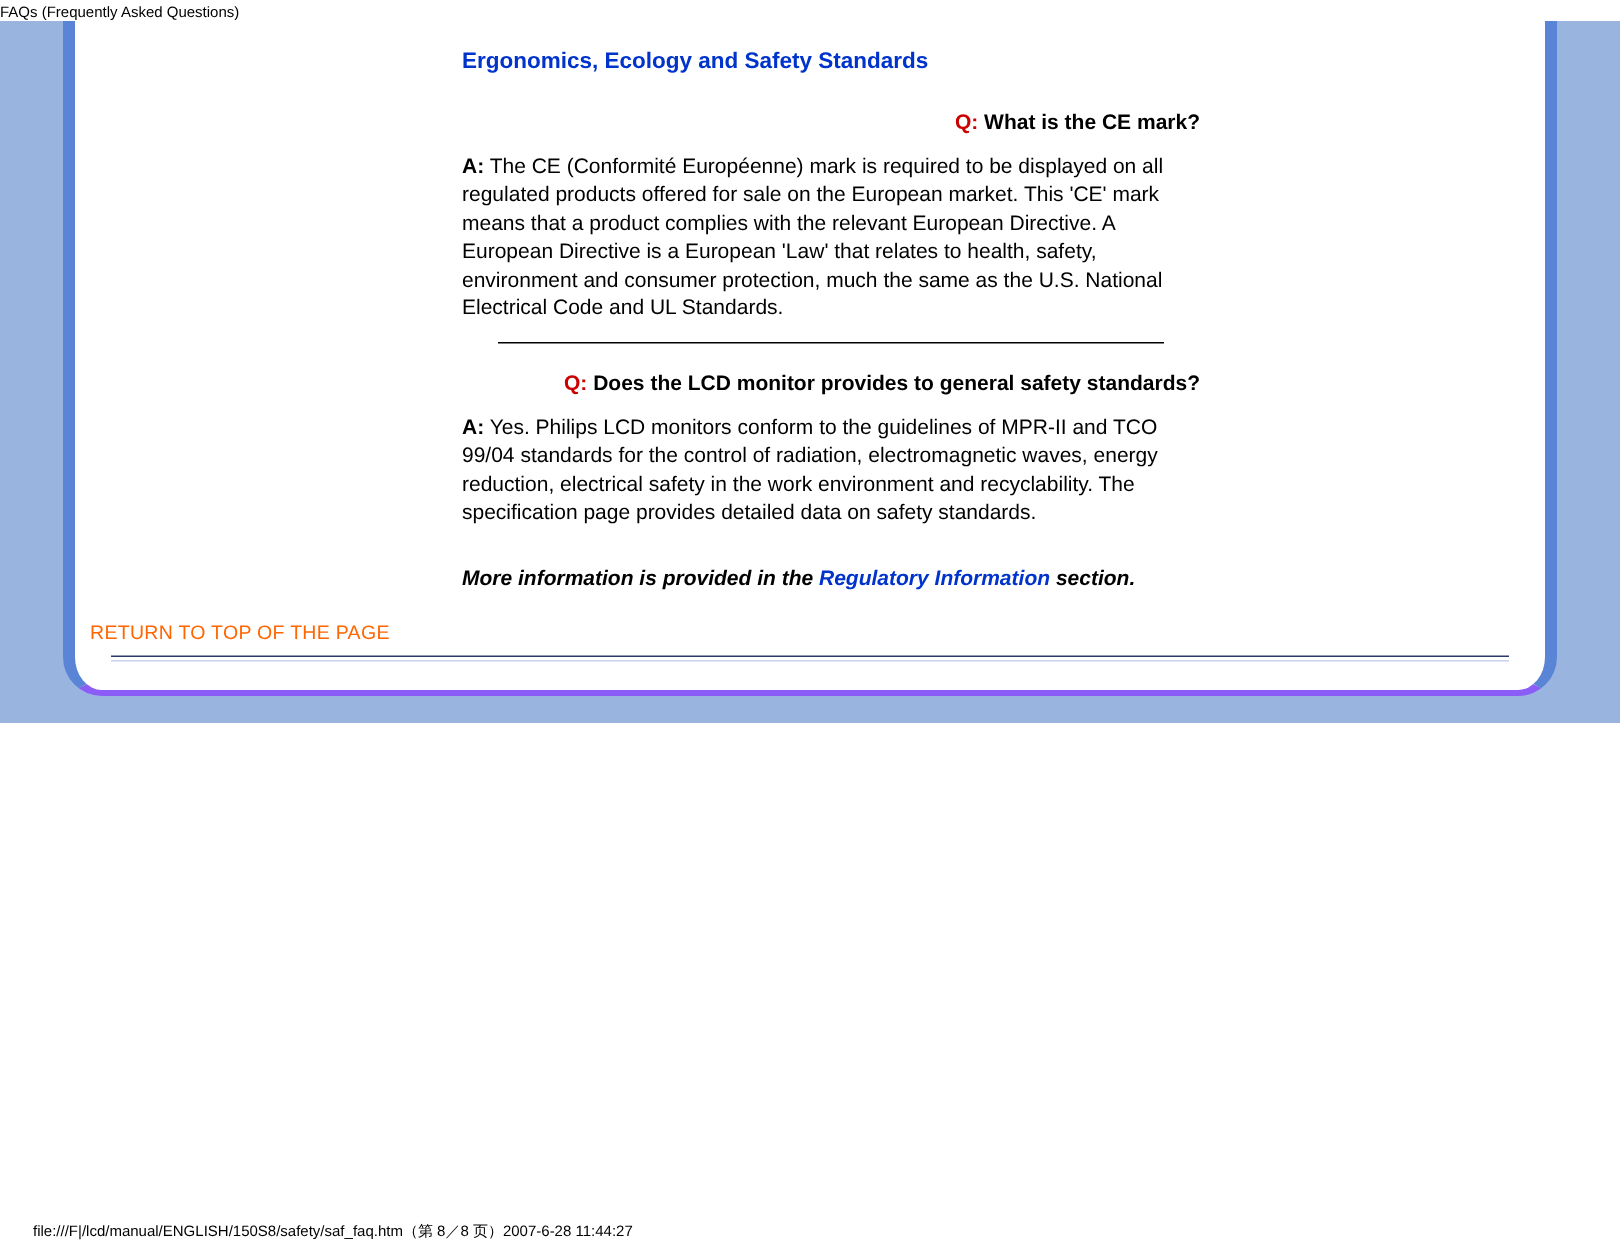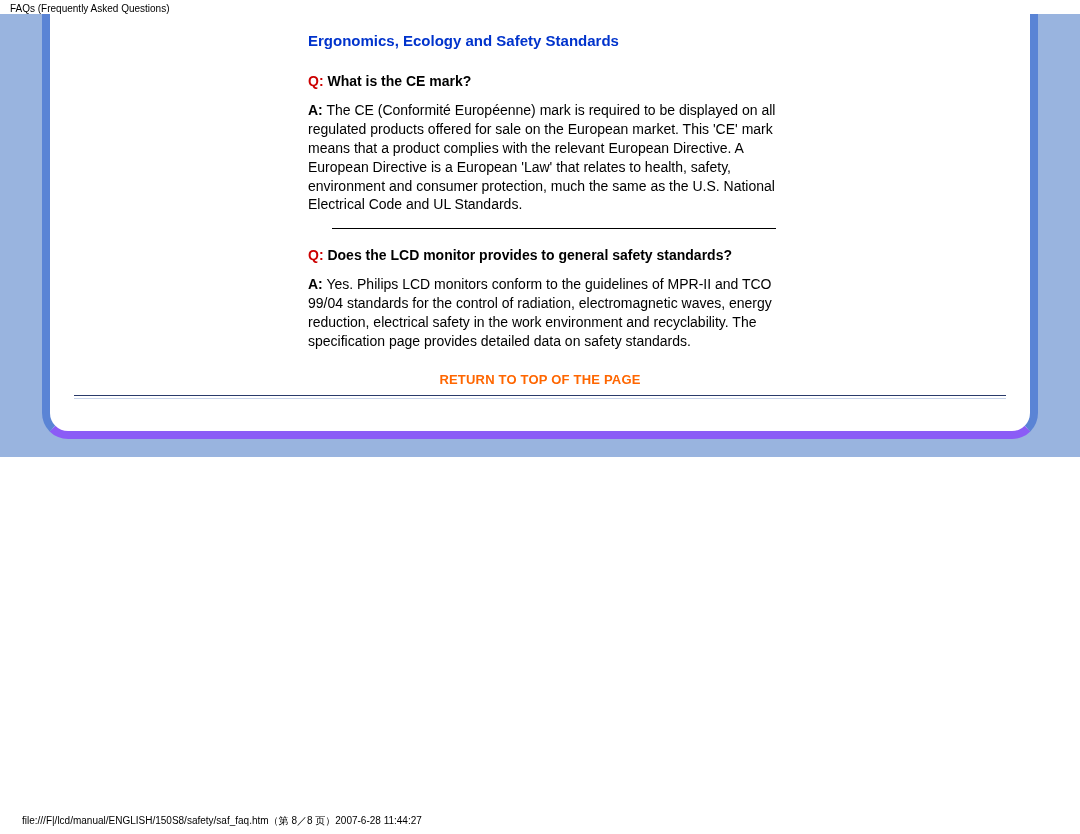--- a/index.html
+++ b/index.html
@@ -9,38 +9,38 @@
     height: 834px;
     background: #ffffff;
     font-family: Arial, Helvetica, sans-serif;
     font-size: 14px;
     color: #000000;
     overflow: hidden;
   }
 
   .page-header {
     font-size: 10px;
-    padding: 3px 0 0 10px;
+    padding: 3px 0 0 0;
     color: #000;
   }
 
   .outer-wrap {
     background: #99b4df;
     padding: 0 42px 18px 42px;
     margin: 0;
   }
 
   .panel {
     background: #ffffff;
     border-left: 8px solid #5a84d5;
     border-right: 8px solid #5a84d5;
-    border-bottom: 8px solid #8b5cf6;
+    border-bottom: 4px solid #8b5cf6;
     border-top: none;
     border-radius: 0 0 26px 26px;
-    padding-bottom: 32px;
+    padding-bottom: 19px;
   }
 
   .panel-inner {
     padding: 10px 10px 0 10px;
   }
 
   .section-title {
     color: #0033cc;
     font-weight: bold;
     font-size: 15px;
@@ -49,20 +49,21 @@
 
   .qa-block {
     margin-left: 248px;
     margin-right: 220px;
   }
 
   .question {
     font-weight: bold;
     margin: 18px 0 12px 0;
     font-size: 14px;
+    text-align: right;
   }
   .question .qlabel { color: #cc0000; }
   .answer {
     line-height: 1.35;
     font-size: 14px;
   }
   .answer .alabel { font-weight: bold; }
 
   .qa-sep {
     border: none;
@@ -72,23 +73,21 @@
 
   .more-info {
     margin: 26px 0 0 248px;
     font-style: italic;
     font-weight: bold;
     font-size: 14px;
   }
   .more-info .reglink { color: #0033cc; text-decoration: none; }
 
   .return-link-wrap {
-    text-align: center;
     margin: 20px 0 8px 0;
-    font-weight: bold;
   }
   .return-link {
     color: #ff6600;
     font-size: 13px;
     text-decoration: none;
     letter-spacing: 0.2px;
   }
 
   .rule-dark {
     border: none;
@@ -132,20 +131,23 @@
 
       <div class="qa-block">
         <div class="question">
           <span class="qlabel">Q:</span><span> Does the LCD monitor provides to general safety standards?</span>
         </div>
         <div class="answer">
           <span class="alabel">A:</span><span> Yes. Philips LCD monitors conform to the guidelines of MPR-II and TCO 99/04 standards for the control of radiation, electromagnetic waves, energy reduction, electrical safety in the work environment and recyclability. The specification page provides detailed data on safety standards.</span>
         </div>
       </div>
 
+      <div class="more-info">
+        <span>More information is provided in the </span><a href="#" class="reglink">Regulatory Information</a><span> section.</span>
+      </div>
 
       <div class="return-link-wrap">
         <a href="#" class="return-link">RETURN TO TOP OF THE PAGE</a>
       </div>
 
       <hr class="rule-dark">
       <hr class="rule-light">
 
     </div>
   </div>

